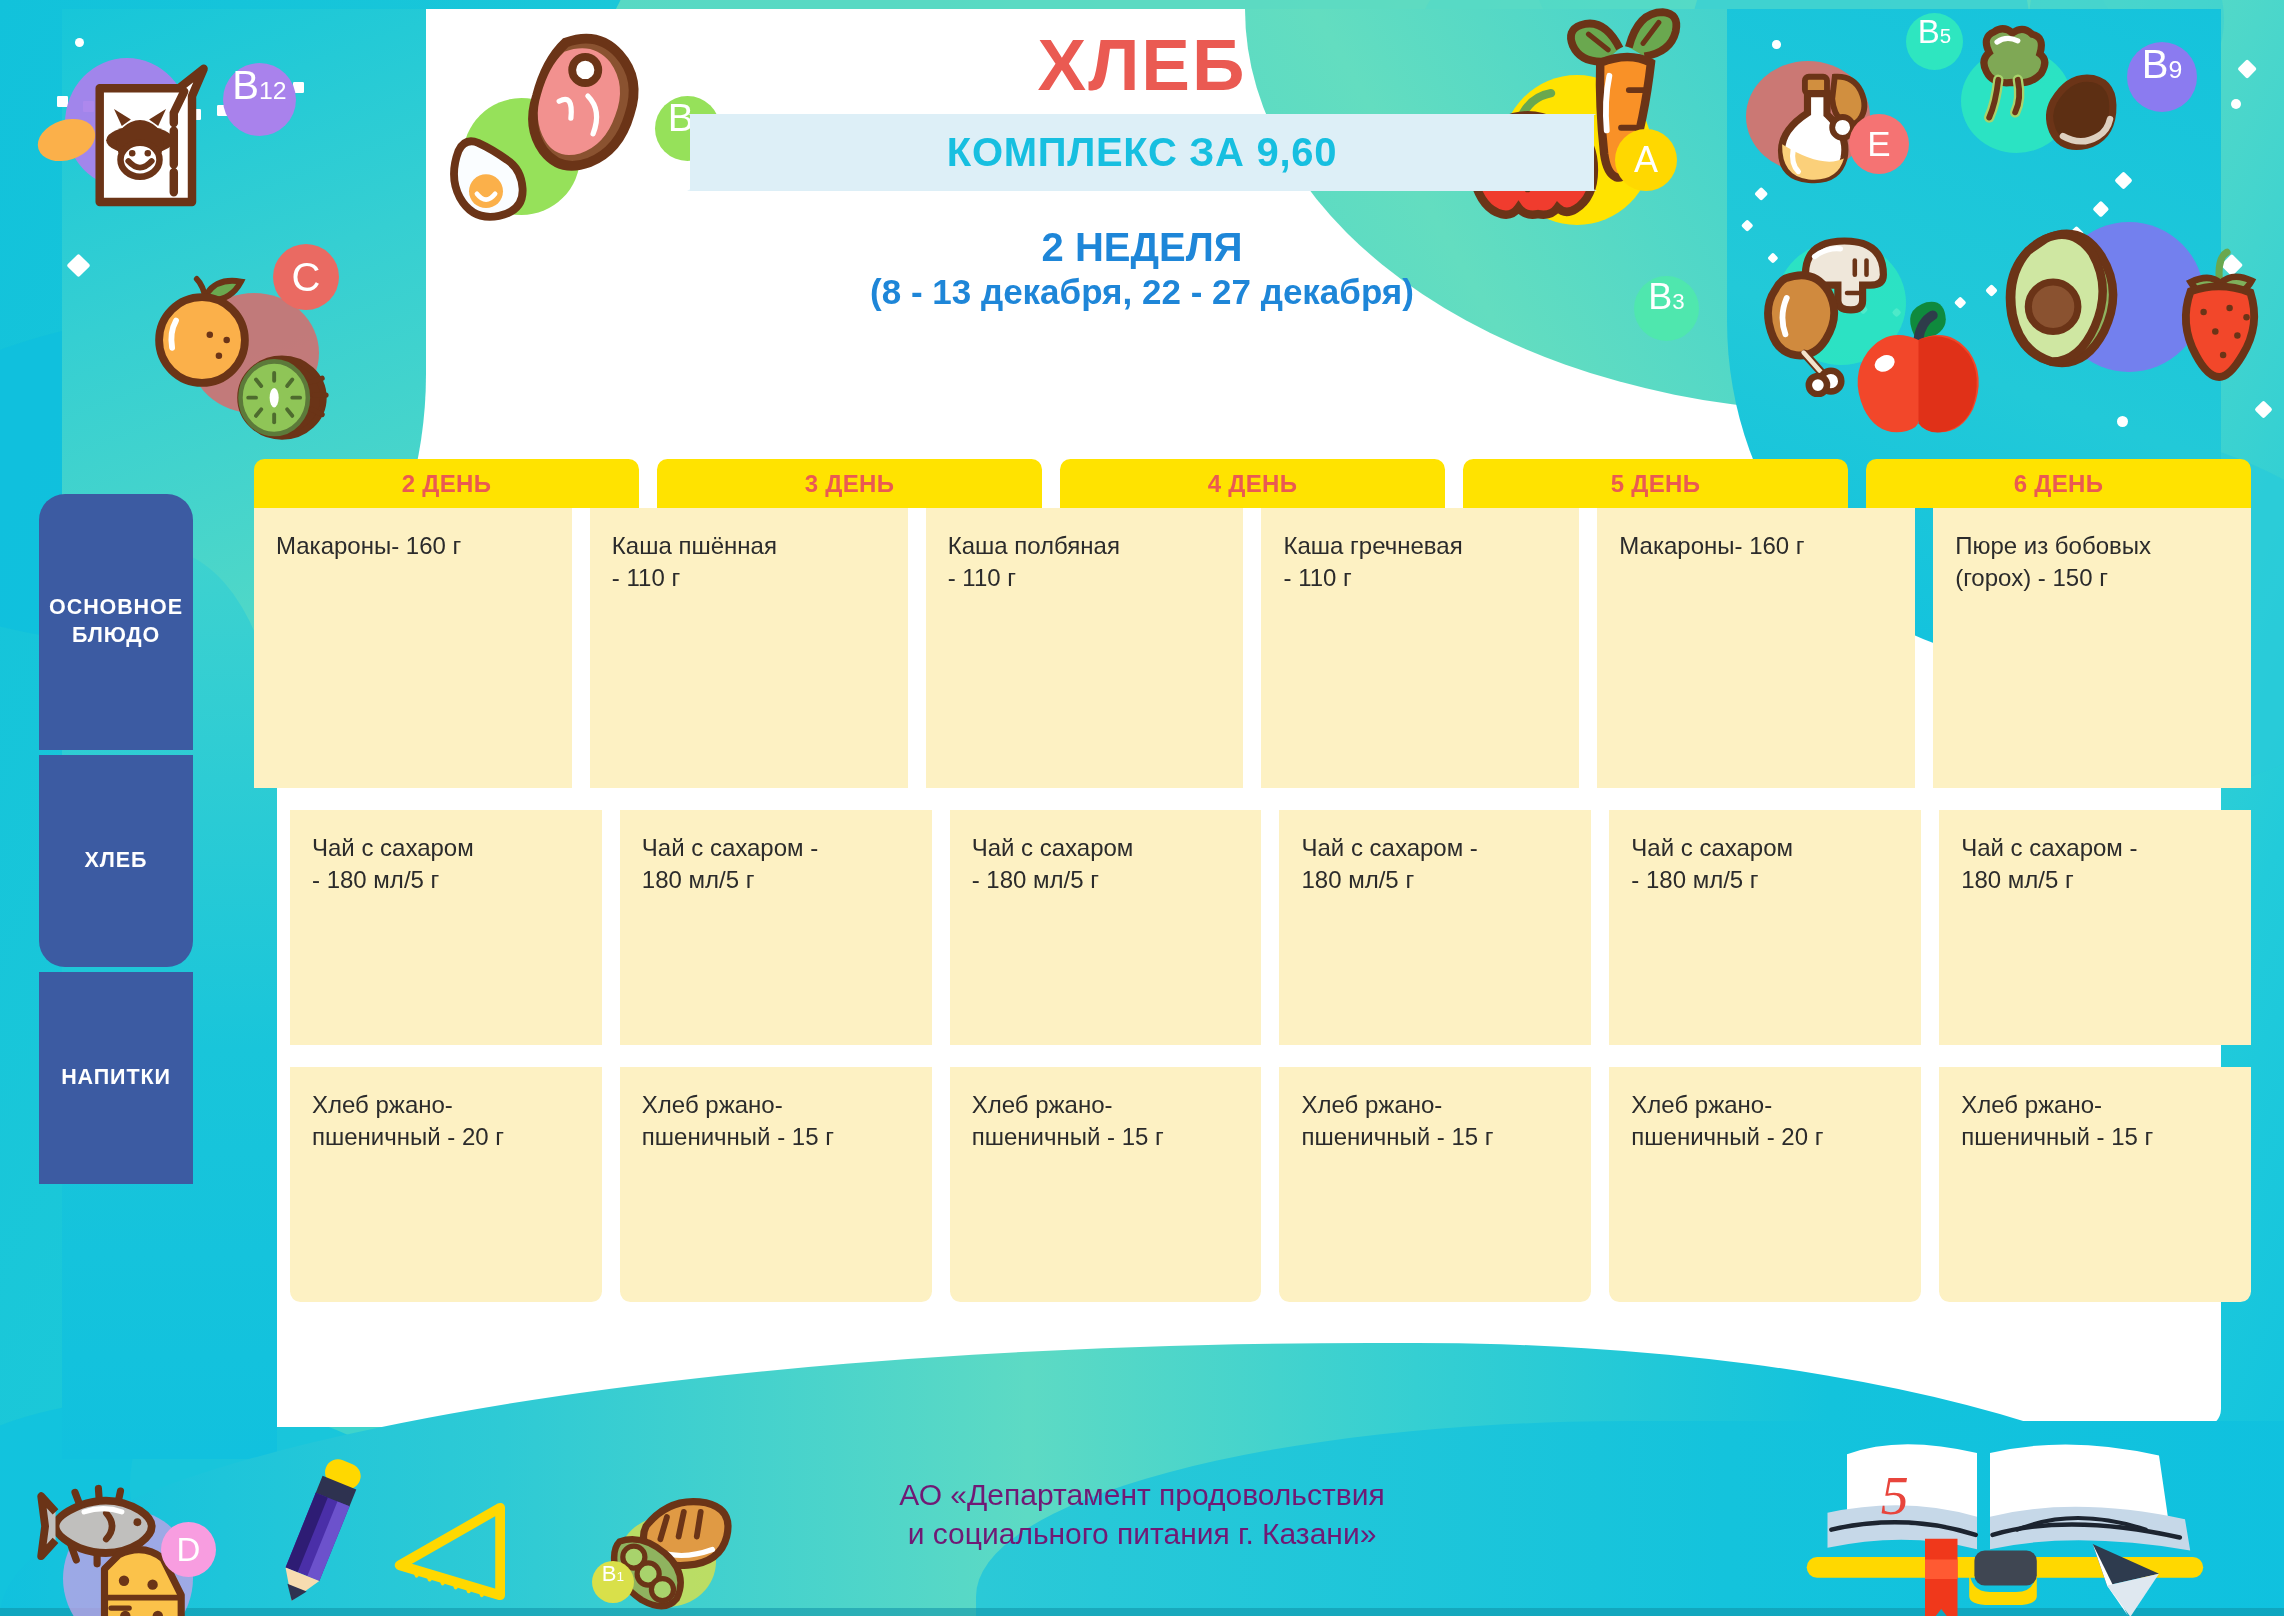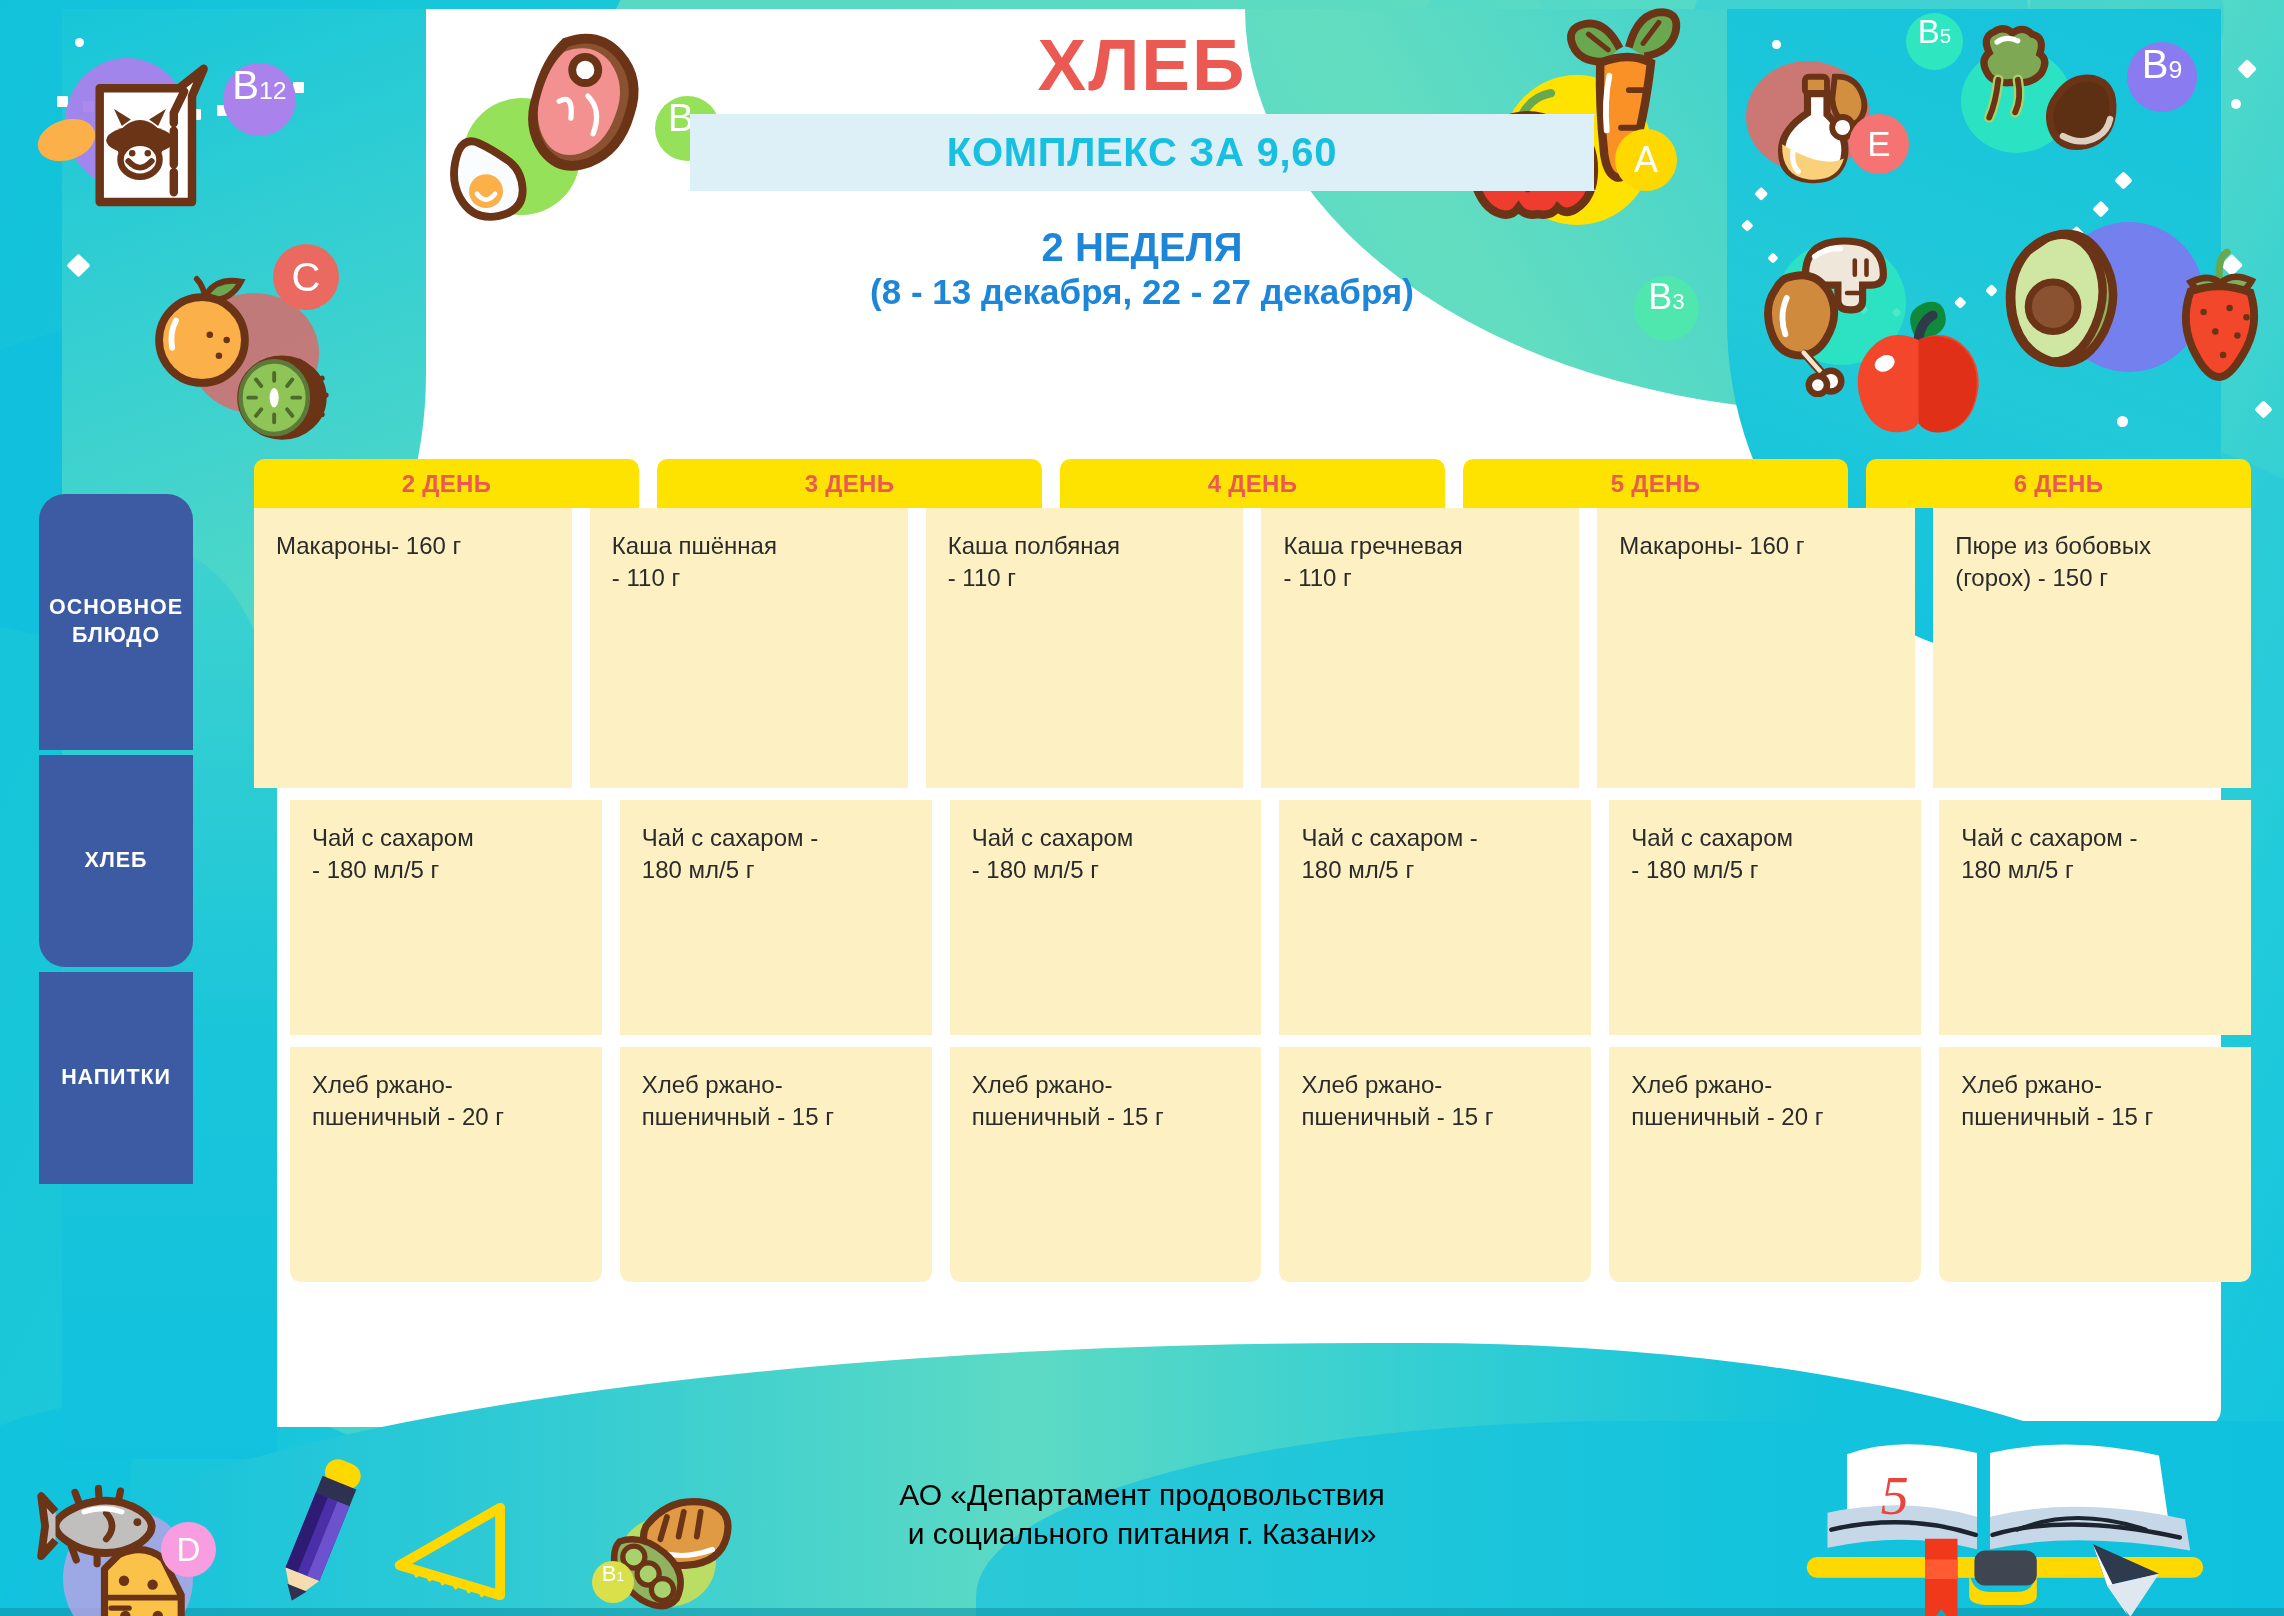--- a/index.html
+++ b/index.html
@@ -80,37 +80,37 @@
   .week{margin-top:17px;font-size:40px;font-weight:bold;color:#1e86d8;line-height:1.12;}
   .week-dates{font-size:35px;font-weight:bold;color:#1e86d8;margin-top:2.6px;}
 
   
   .table{position:absolute;left:254px;top:459px;width:1997px;}
   .thead{display:flex;gap:18px;}
   .th{flex:1;height:49px;background:#ffe300;border-radius:10.4px 10.4px 0 0;
       display:flex;align-items:center;justify-content:center;
       color:#ea5a52;font-weight:bold;font-size:24px;letter-spacing:0.3px;}
   .trow{display:flex;gap:18px;margin-top:0;}
-  .trow + .trow{margin-top:12px;padding-left:36px;}
+  .trow + .trow{margin-top:22px;padding-left:36px;}
   .cell{flex:1;background:#fdf1c3;padding:22px 22px;box-sizing:border-box;
         font-size:24px;color:#2b2b2b;line-height:1.33;}
   .row1 .cell{height:280px;border-radius:0 0 0 0;}
   .row2 .cell{height:235px;}
   .row3 .cell{height:235px;border-radius:0 0 10.4px 10.4px;}
 
   
   .sidebar{position:absolute;left:39px;top:494px;width:154px;}
   .cat{background:#3c5ba2;color:#fff;text-align:center;display:flex;align-items:center;
        justify-content:center;font-size:21.5px;font-weight:bold;letter-spacing:0.9px;line-height:1.3;}
   .cat1{height:256px;border-radius:26px 26px 0 0;}
   .cat2{height:212px;margin-top:5.2px;}
   .cat3{height:212px;margin-top:5.2px;border-radius:0 0 26px 26px;}
 
   
-  .footer{position:absolute;left:0;right:0;bottom:62px;text-align:center;color:#000000;
+  .footer{position:absolute;left:0;right:0;bottom:62px;text-align:center;color:#701a75;
           font-size:30px;line-height:1.32;}
 
   
   .vb{position:absolute;border-radius:50%;display:flex;align-items:baseline;justify-content:center;
       color:#fff;font-weight:normal;}
   .vb span.sub{font-size:.62em;}
 
   
   .fi{position:absolute;}
   .pill{position:absolute;border-radius:50%;}

